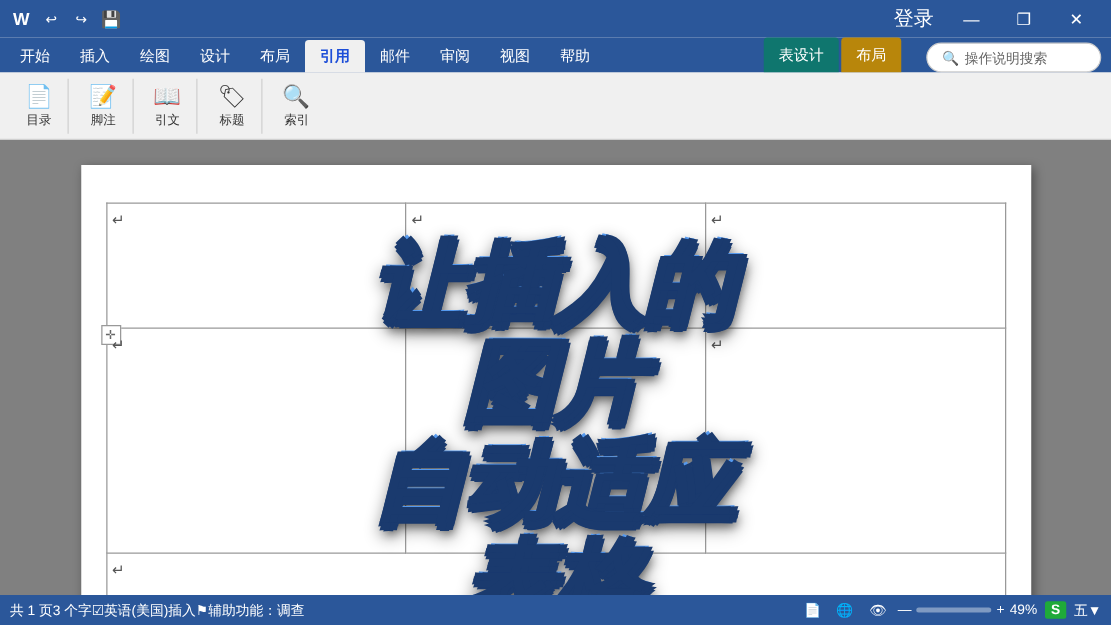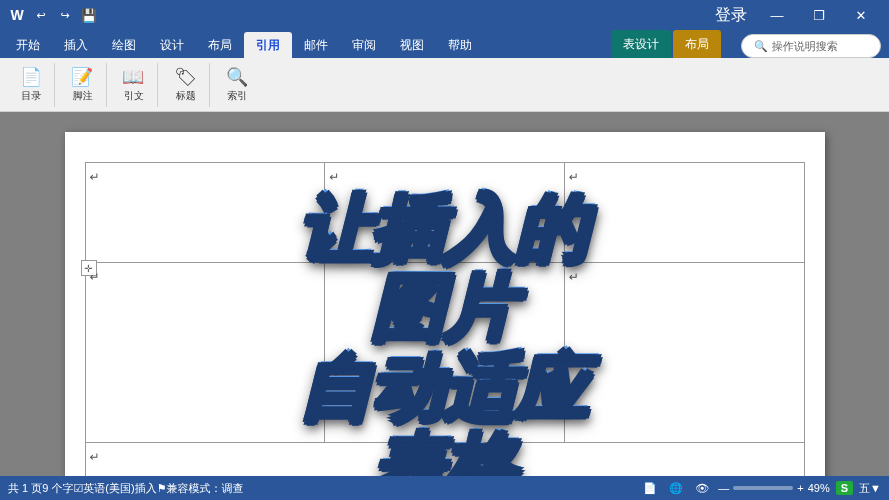--- a/index.html
+++ b/index.html
@@ -387,26 +387,26 @@
 
     <div id="overlay-text">
       <div class="big-title">让插入的<br>图片<br>自动适应<br>表格</div>
     </div>
   </div>
 </div>
 
 <div id="status-bar">
   <div id="status-left">
     <span class="status-item">共 1 页</span>
-    <span class="status-item">9 个字</span>
+    <span class="status-item">3 个字</span>
     <span class="status-item">☑</span>
     <span class="status-item">英语(美国)</span>
     <span class="status-item">插入</span>
     <span class="status-item">⚑</span>
-    <span class="status-item">兼容模式：调查</span>
+    <span class="status-item">辅助功能：调查</span>
   </div>
   <div id="status-right">
     <span class="view-btn">📄</span>
     <span class="view-btn">🌐</span>
     <span class="view-btn">👁</span>
     <div class="zoom-section">
       <span style="cursor:pointer;">—</span>
       <span style="display:inline-block;width:60px;height:4px;background:rgba(255,255,255,0.4);border-radius:2px;vertical-align:middle;cursor:pointer;"></span>
       <span style="cursor:pointer;">+</span>
       <span>49%</span>

